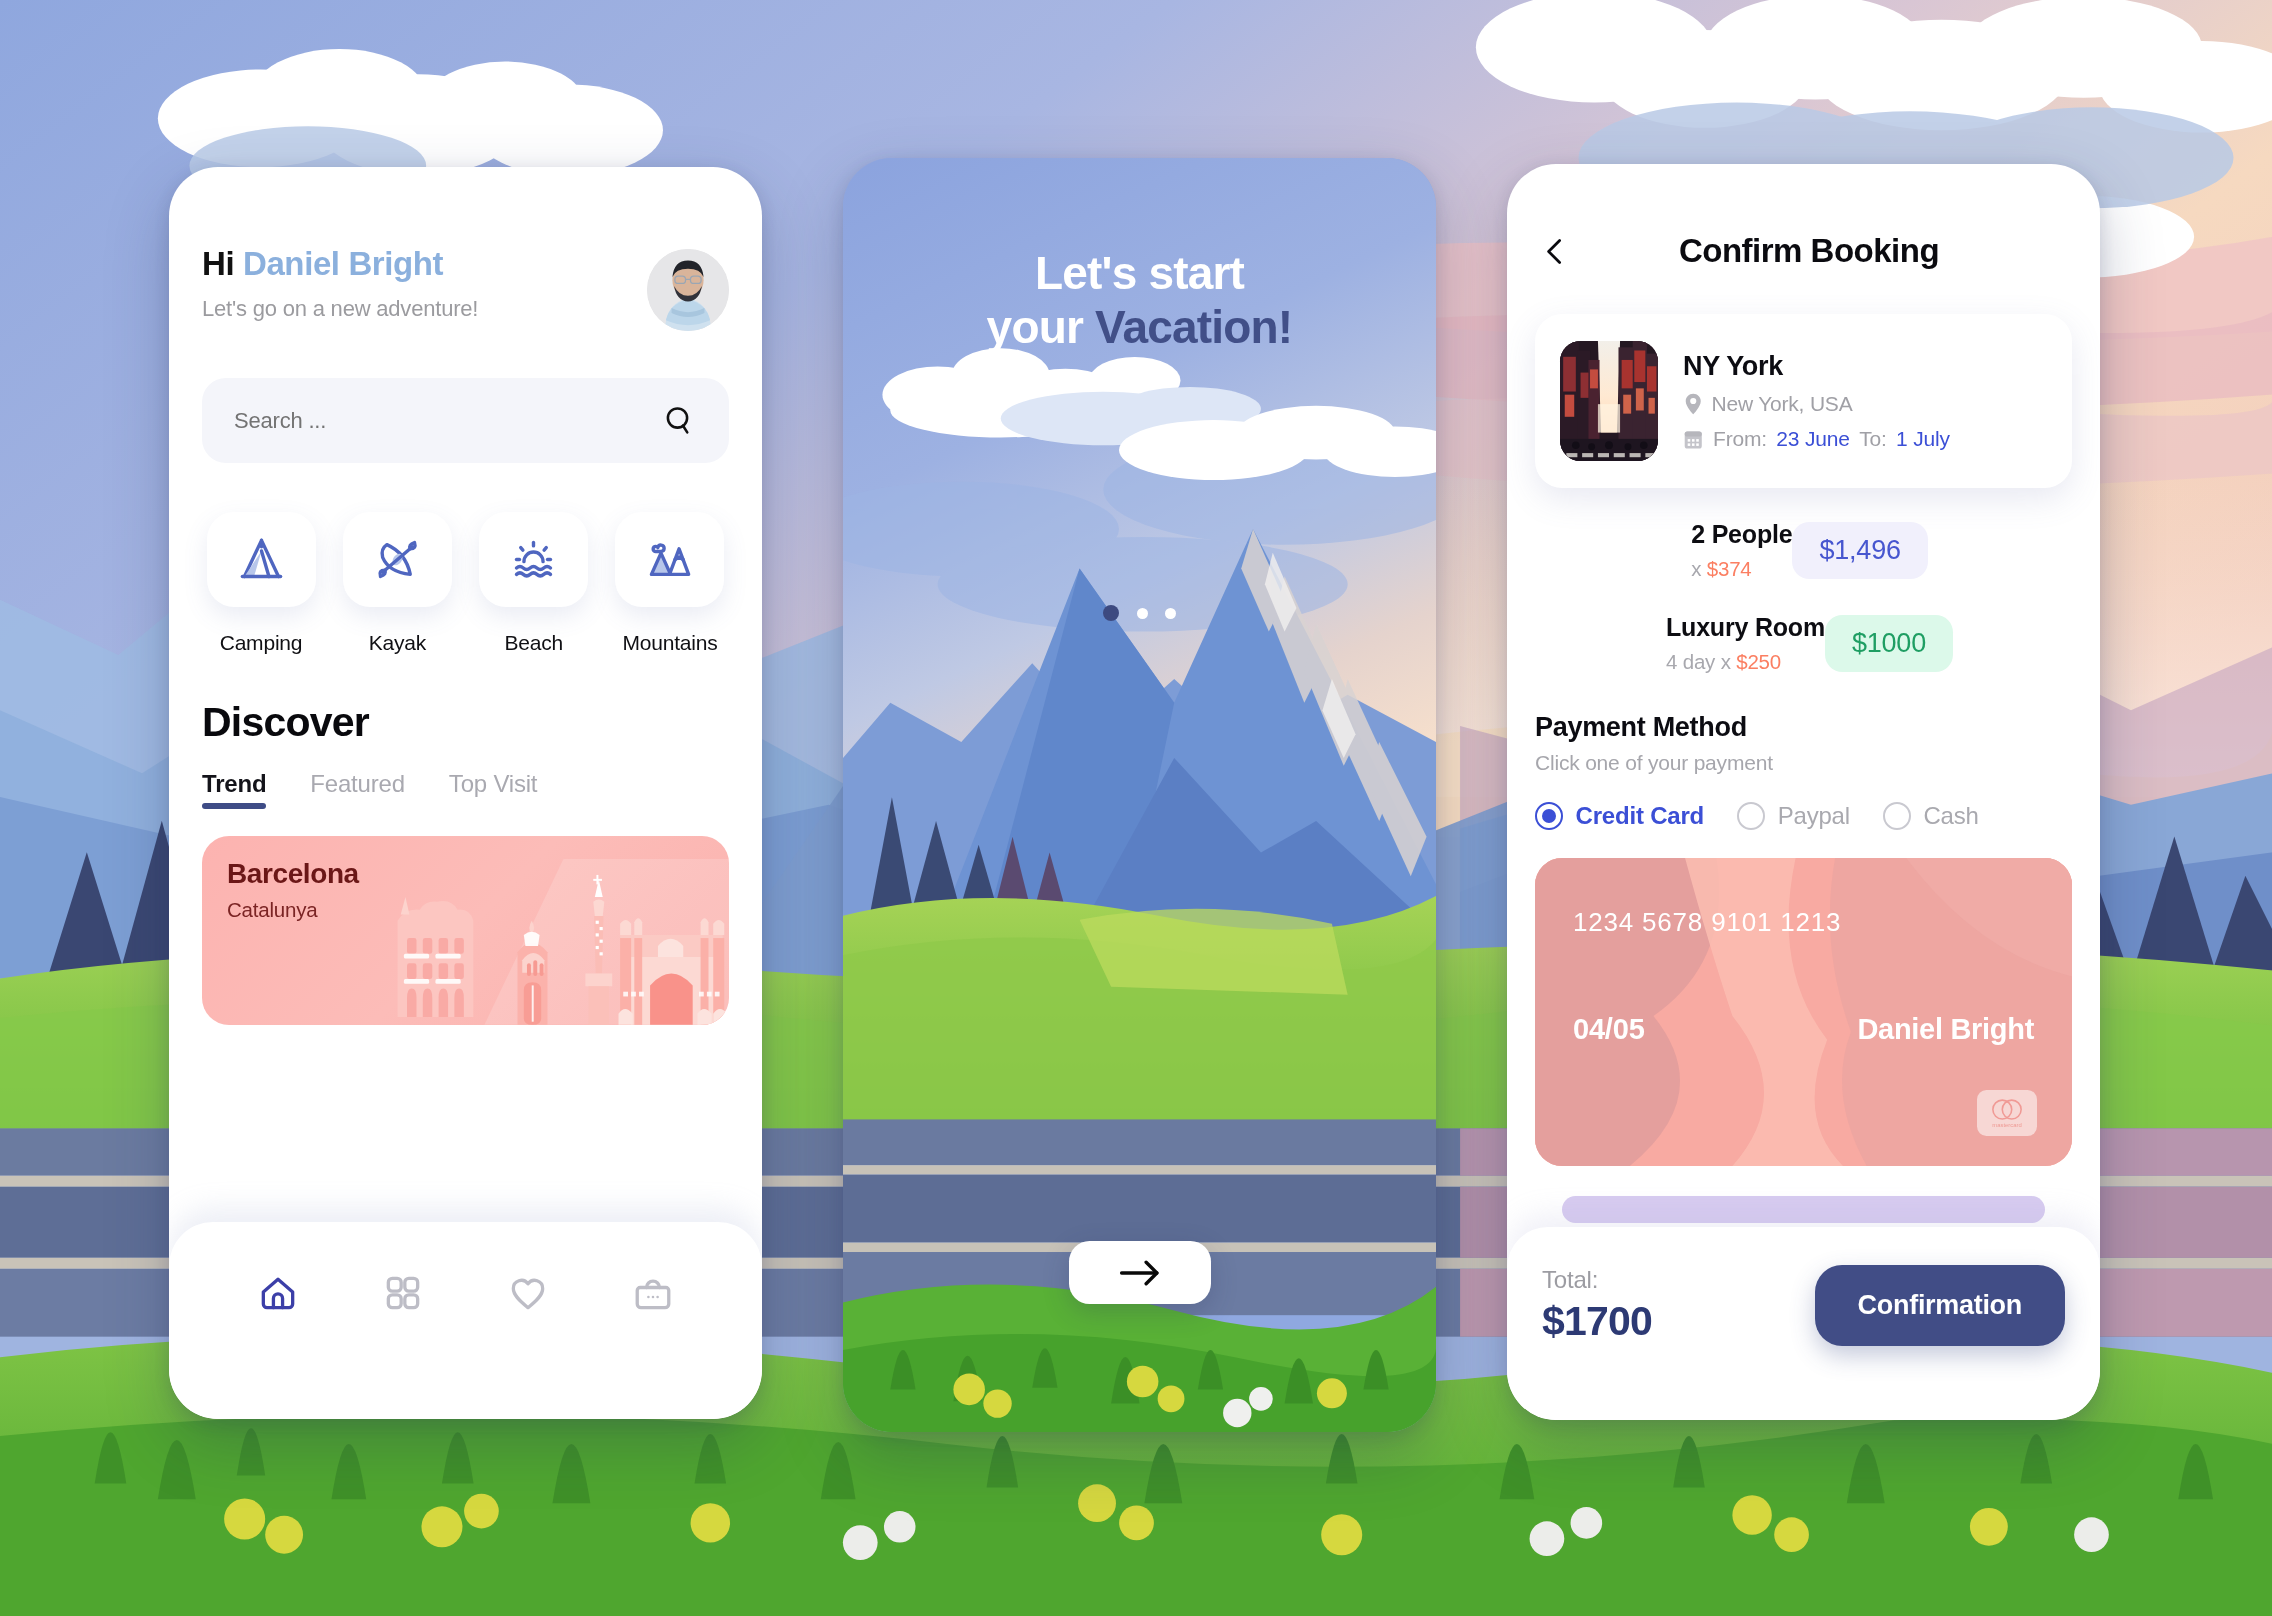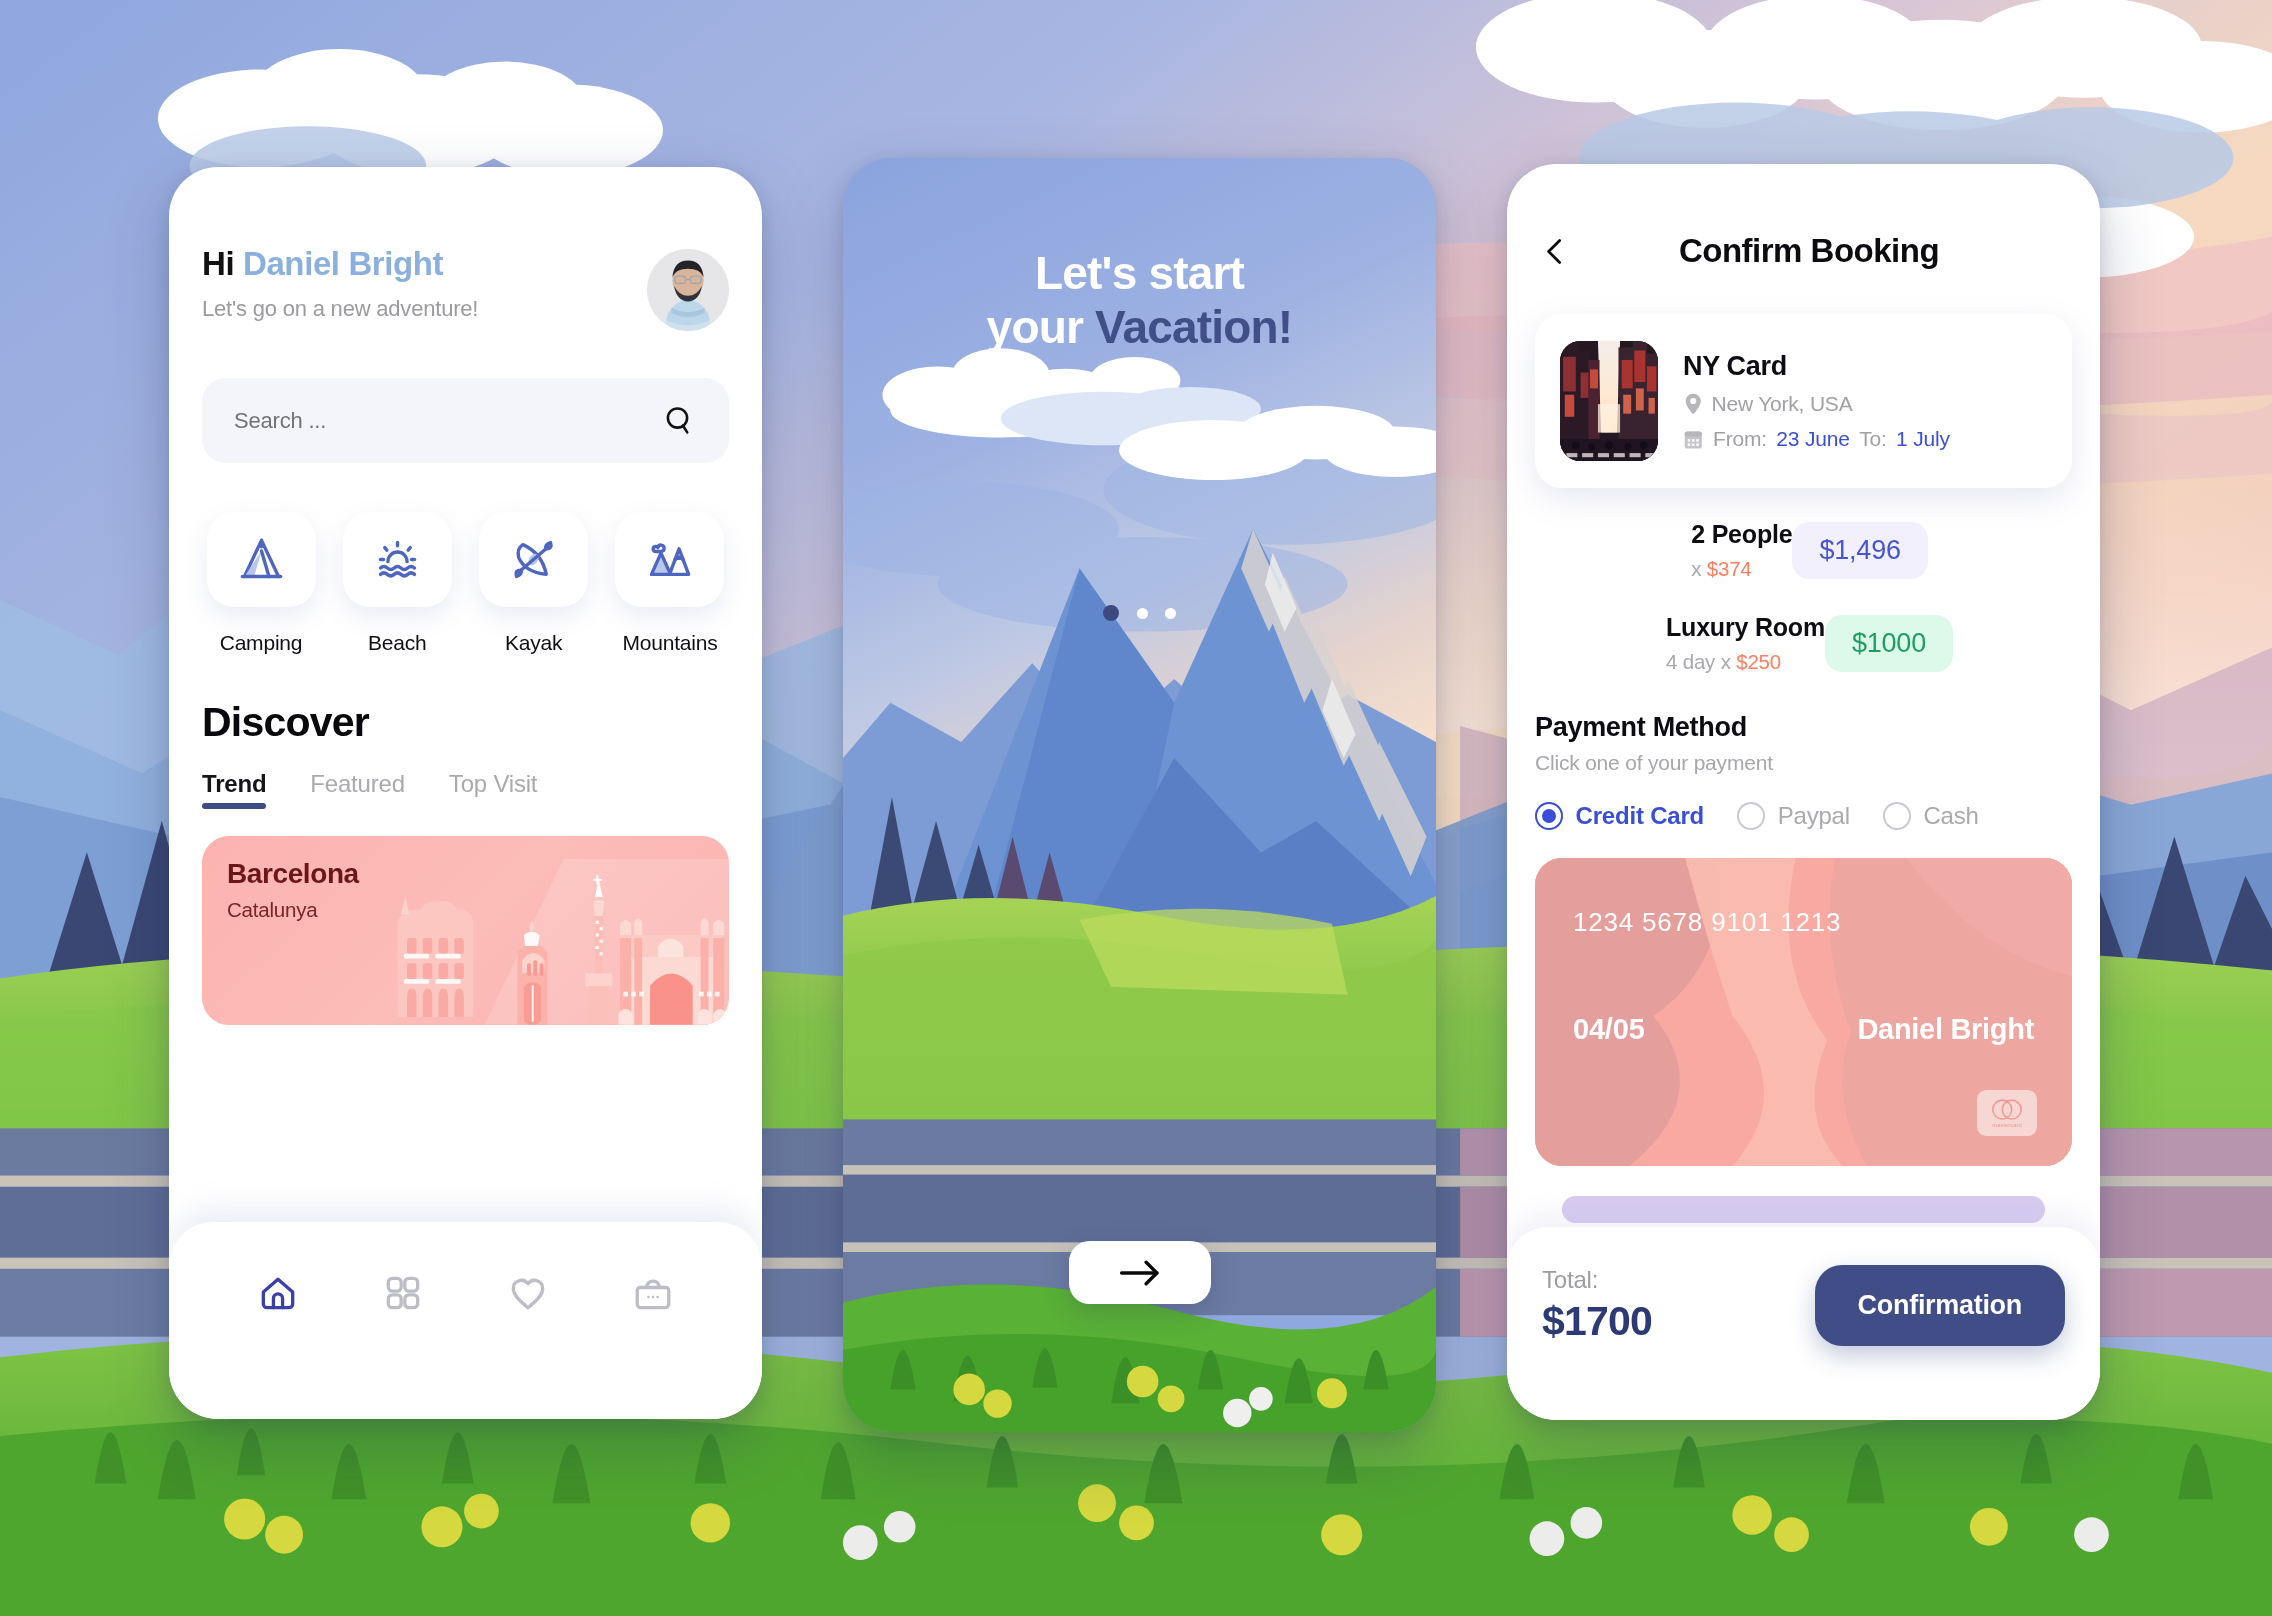--- a/index.html
+++ b/index.html
@@ -357,44 +357,44 @@
             <path d="M12 3 L4 20 M12 3 L20 20 M12 3 L12 6"></path>
             <path d="M12 8 L8.5 20 L4 20 Z" fill="#b7c6ea" stroke="none"></path>
             <path d="M3 20 L21 20"></path>
             <path d="M12 8 L15.5 20"></path>
           </svg>
         </div>
         <div class="cat-label">Camping</div>
       </div>
       <div class="cat">
         <div class="cat-tile">
+          <svg viewBox="0 0 24 24" fill="none" stroke="#4f66c0" stroke-width="1.6" stroke-linecap="round" stroke-linejoin="round">
+            <path d="M7 5 q9 4 11 14 q-10 -1 -13 -8 q-1 -4 2 -6z"></path>
+            <ellipse cx="12" cy="12" rx="2" ry="3" transform="rotate(35 12 12)" fill="#b7c6ea" stroke="none"></ellipse>
+            <path d="M5 18 L19 6"></path>
+            <path d="M4 20 q-1 -3 2 -3 q1 2 -2 3z"></path>
+            <path d="M20 4 q1 3 -2 3 q-1 -2 2 -3z"></path>
+          </svg>
+        </div>
+        <div class="cat-label">Kayak</div>
+      </div>
+      <div class="cat">
+        <div class="cat-tile">
           <svg viewBox="0 0 24 24" fill="none" stroke="#4f66c0" stroke-width="1.6" stroke-linecap="round">
             <path d="M7.5 13 a4.5 4.5 0 0 1 9 0"></path>
             <line x1="12" y1="4" x2="12" y2="5.6"></line>
             <line x1="6" y1="6.4" x2="7" y2="7.6"></line>
             <line x1="18" y1="6.4" x2="17" y2="7.6"></line>
             <line x1="4" y1="12" x2="5.4" y2="12"></line>
             <line x1="20" y1="12" x2="18.6" y2="12"></line>
             <path d="M4 16 q1.6 -1.4 3.2 0 t3.2 0 t3.2 0 t3.2 0 t3.2 0"></path>
             <path d="M4 19 q1.6 -1.4 3.2 0 t3.2 0 t3.2 0 t3.2 0 t3.2 0"></path>
           </svg>
         </div>
         <div class="cat-label">Beach</div>
-      </div>
-      <div class="cat">
-        <div class="cat-tile">
-          <svg viewBox="0 0 24 24" fill="none" stroke="#4f66c0" stroke-width="1.6" stroke-linecap="round" stroke-linejoin="round">
-            <path d="M7 5 q9 4 11 14 q-10 -1 -13 -8 q-1 -4 2 -6z"></path>
-            <ellipse cx="12" cy="12" rx="2" ry="3" transform="rotate(35 12 12)" fill="#b7c6ea" stroke="none"></ellipse>
-            <path d="M5 18 L19 6"></path>
-            <path d="M4 20 q-1 -3 2 -3 q1 2 -2 3z"></path>
-            <path d="M20 4 q1 3 -2 3 q-1 -2 2 -3z"></path>
-          </svg>
-        </div>
-        <div class="cat-label">Kayak</div>
       </div>
       <div class="cat">
         <div class="cat-tile">
           <svg viewBox="0 0 24 24" fill="none" stroke="#4f66c0" stroke-width="1.6" stroke-linecap="round" stroke-linejoin="round">
             <path d="M3.5 19 L8 9 L12.5 19 Z" fill="#b7c6ea"></path>
             <path d="M12 19 L16.5 7 L21 19 Z"></path>
             <path d="M14.6 12 l1.9 -1.2 l1.9 1.2"></path>
             <path d="M6.5 6.4 a1.5 1.5 0 1 1 1.6 1.8 l-2.6 0 a1.2 1.2 0 0 1 0 -2.4 a1.4 1.4 0 0 1 1 0.6z"></path>
           </svg>
         </div>
@@ -732,21 +732,21 @@
           <g fill="#120d16">
               <circle cx="10" cy="66" r="2.4"></circle>
               <circle cx="20" cy="67" r="2.2"></circle>
               <circle cx="31" cy="66" r="2.5"></circle>
               <circle cx="43" cy="67" r="2.2"></circle>
               <circle cx="53" cy="66" r="2.4"></circle>
             </g>
         </svg>
       </div>
       <div>
-        <div class="trip-name">NY Card</div>
+        <div class="trip-name">NY York</div>
         <div class="trip-loc">
           <span class="mini-ic">
             <svg viewBox="0 0 24 26" fill="#b6b6bc">
                 <path d="M12 1 C7 1 3.2 4.8 3.2 9.6 C3.2 16 12 25 12 25 S20.8 16 20.8 9.6 C20.8 4.8 17 1 12 1z M12 13 a3.6 3.6 0 1 1 0 -7.2 a3.6 3.6 0 0 1 0 7.2z"></path>
               </svg>
           </span>
           <span>New York, USA</span>
         </div>
         <div class="trip-dates">
           <span class="mini-ic">

